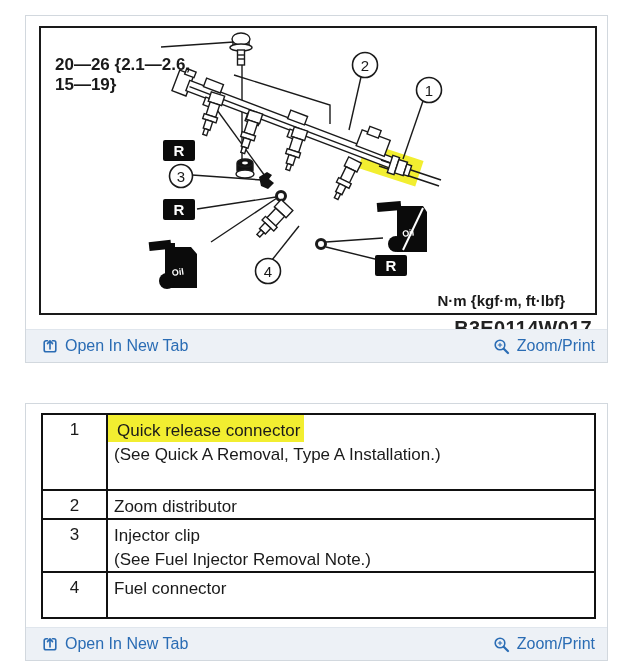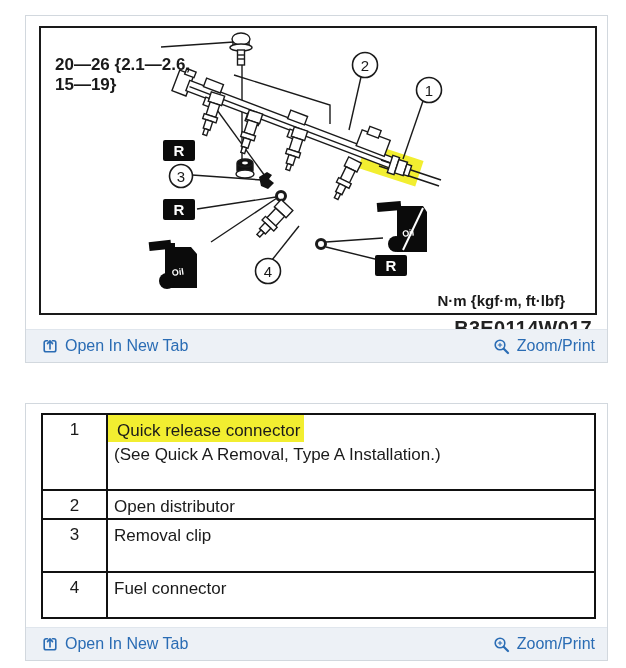--- a/index.html
+++ b/index.html
@@ -221,27 +221,28 @@
     <div class="prow" style="height:76px">
       <div class="pnum">1</div>
       <div class="pdesc">
         <div class="ptitle"><span class="hl">Quick release connector</span></div>
         <div class="pnote">(See Quick A Removal, Type A Installation.)</div>
       </div>
     </div>
     <div class="prow" style="height:29px">
       <div class="pnum">2</div>
       <div class="pdesc">
-        <div class="ptitle">Open distributor</div>
+        <div class="ptitle">Zoom distributor</div>
       </div>
     </div>
     <div class="prow" style="height:53px">
       <div class="pnum">3</div>
       <div class="pdesc">
-        <div class="ptitle">Removal clip</div>
+        <div class="ptitle">Injector clip</div>
+        <div class="pnote">(See Fuel Injector Removal Note.)</div>
       </div>
     </div>
     <div class="prow" style="height:44px">
       <div class="pnum">4</div>
       <div class="pdesc">
         <div class="ptitle">Fuel connector</div>
       </div>
     </div>
   </div>
 

